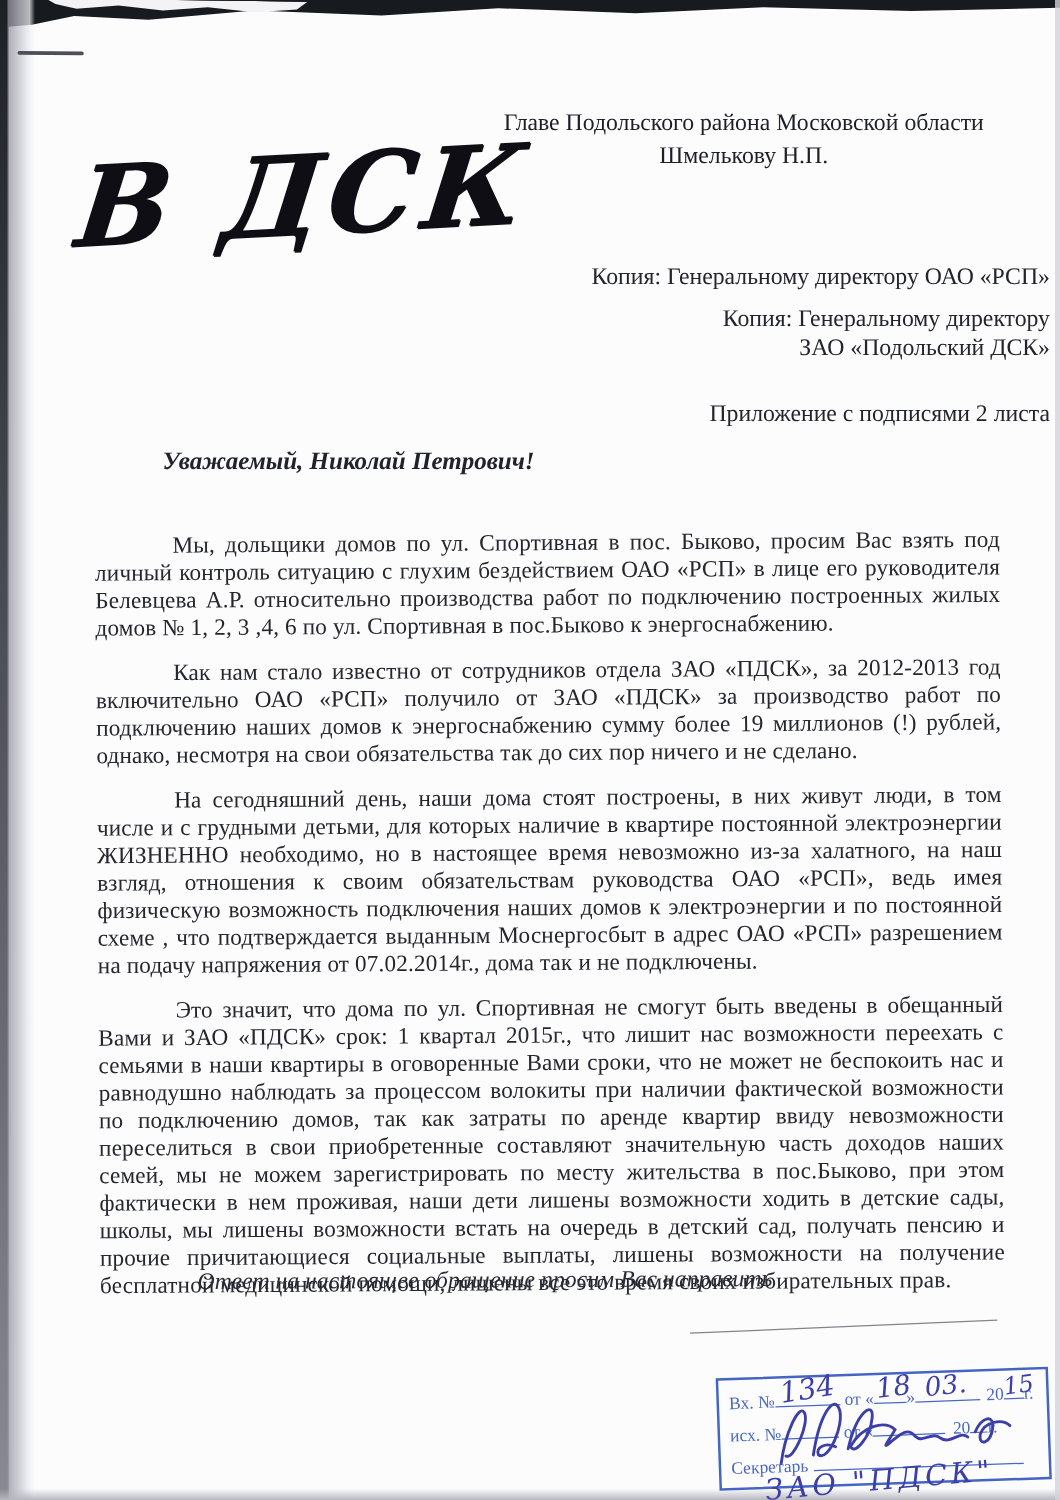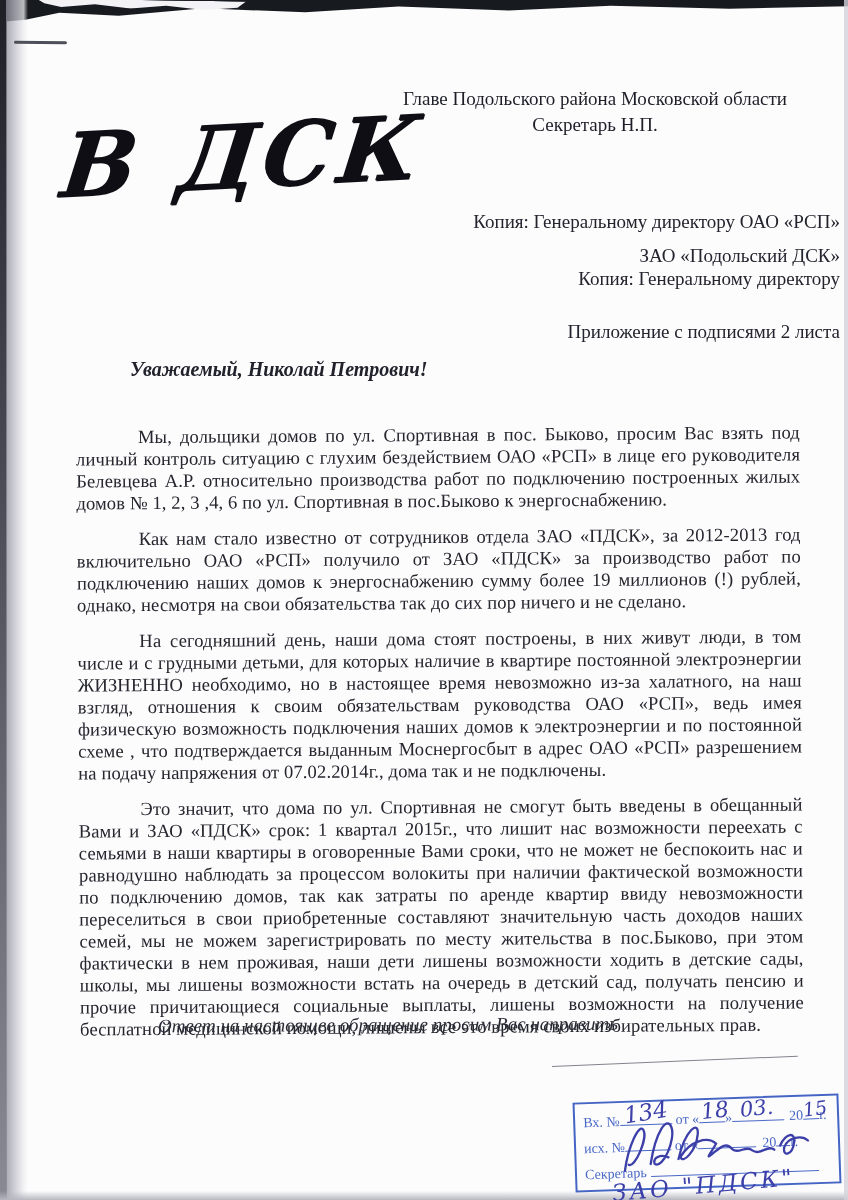--- a/index.html
+++ b/index.html
@@ -65,31 +65,31 @@
   <div class="top-tear"></div>
   <div class="left-dark"></div>
   <div class="left-strip"></div>
   <div class="bottom-strip"></div>
   <div class="right-strip"></div>
   <div class="dash-artifact"></div>
   <div class="fold-line"></div>
 
   <div class="recipient">
     <div>Главе Подольского района Московской области</div>
-    <div>Секретарь Н.П.</div>
+    <div>Шмелькову Н.П.</div>
   </div>
 
   <div class="hand-note">В ДСК</div>
 
   <div class="addr addr1">
     <div>Копия: Генеральному директору ОАО «РСП»</div>
   </div>
   <div class="addr addr2">
+    <div>Копия: Генеральному директору</div>
     <div>ЗАО «Подольский ДСК»</div>
-    <div>Копия: Генеральному директору</div>
   </div>
   <div class="addr attach">Приложение с подписями 2 листа</div>
 
   <div class="salutation">Уважаемый, Николай Петрович!</div>
 
   <div class="bodytext">
     <p>Мы, дольщики домов по ул. Спортивная в пос. Быково, просим Вас взять под личный контроль ситуацию с глухим бездействием ОАО «РСП» в лице его руководителя Белевцева А.Р. относительно производства работ по подключению построенных жилых домов № 1, 2, 3 ,4, 6 по ул. Спортивная в пос.Быково к энергоснабжению.</p>
     <p>Как нам стало известно от сотрудников отдела ЗАО «ПДСК», за 2012-2013 год включительно ОАО «РСП» получило от ЗАО «ПДСК» за производство работ по подключению наших домов к энергоснабжению сумму более 19 миллионов (!) рублей, однако, несмотря на свои обязательства так до сих пор ничего и не сделано.</p>
     <p>На сегодняшний день, наши дома стоят построены, в них живут люди, в том числе и с грудными детьми, для которых наличие в квартире постоянной электроэнергии ЖИЗНЕННО необходимо, но в настоящее время невозможно из-за халатного, на наш взгляд, отношения к своим обязательствам руководства ОАО «РСП», ведь имея физическую возможность подключения наших домов к электроэнергии и по постоянной схеме , что подтверждается выданным Моснергосбыт в адрес ОАО «РСП» разрешением на подачу напряжения от 07.02.2014г., дома так и не подключены.</p>
     <p>Это значит, что дома по ул. Спортивная не смогут быть введены в обещанный Вами и ЗАО «ПДСК» срок: 1 квартал 2015г., что лишит нас возможности переехать с семьями в наши квартиры в оговоренные Вами сроки, что не может не беспокоить нас и равнодушно наблюдать за процессом волокиты при наличии фактической возможности по подключению домов, так как затраты по аренде квартир ввиду невозможности переселиться в свои приобретенные составляют значительную часть доходов наших семей, мы не можем зарегистрировать по месту жительства в пос.Быково, при этом фактически в нем проживая, наши дети лишены возможности ходить в детские сады, школы, мы лишены возможности встать на очередь в детский сад, получать пенсию и прочие причитающиеся социальные выплаты, лишены возможности на получение бесплатной медицинской помощи, лишены все это время своих избирательных прав.</p>

